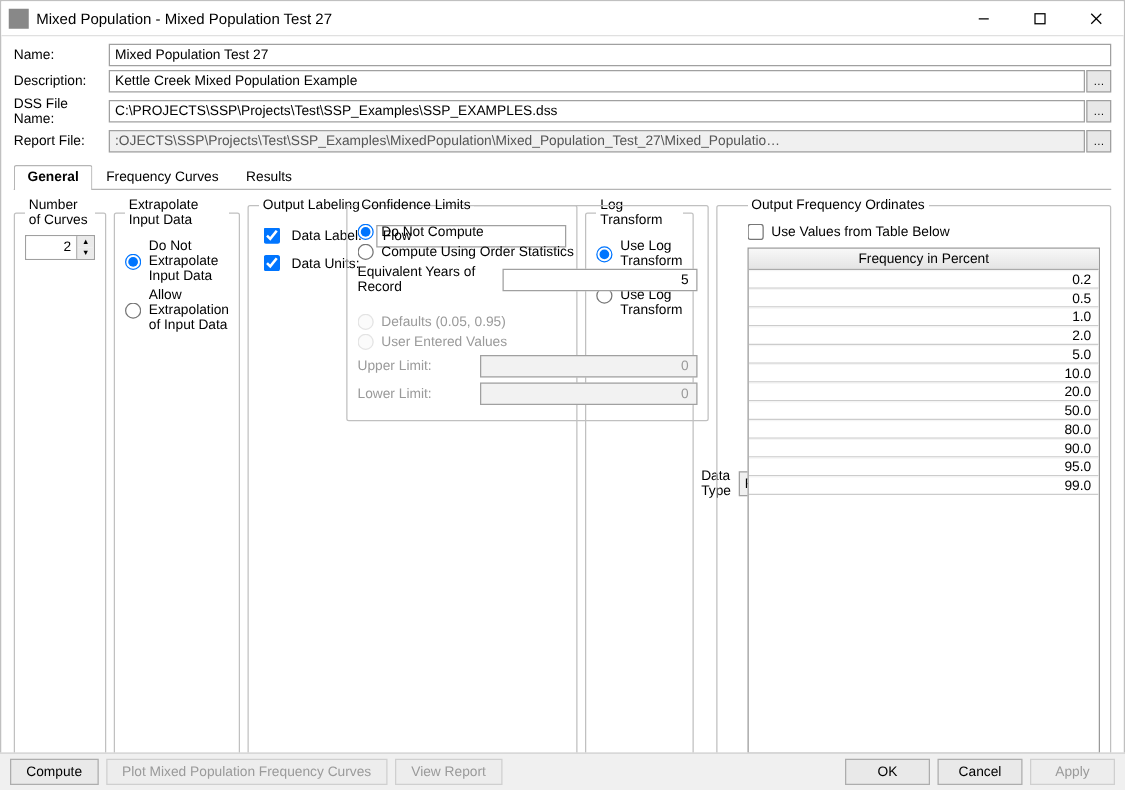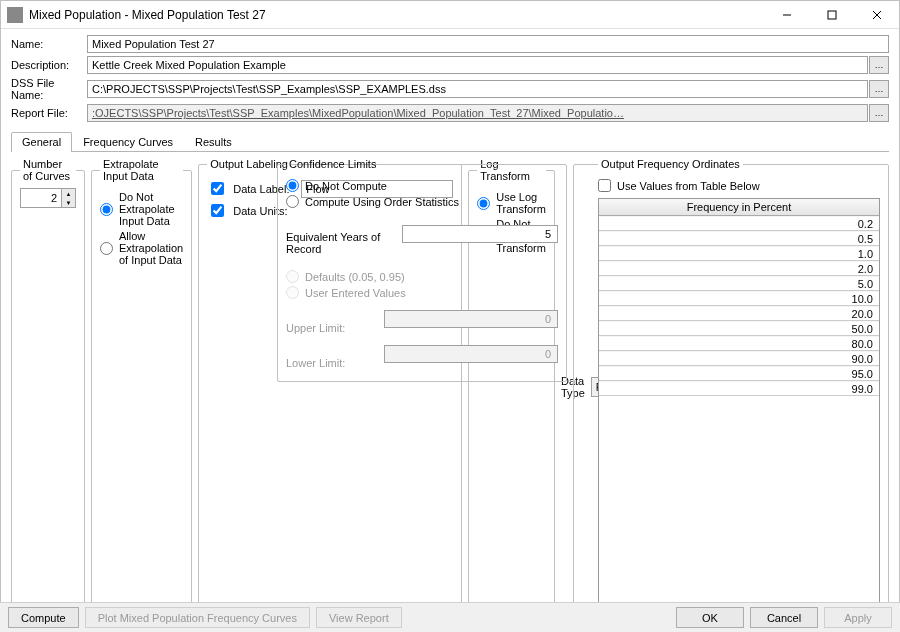--- a/index.html
+++ b/index.html
@@ -40,21 +40,21 @@
   .form-row { display: flex; align-items: center; margin-bottom: 3px; }
   .form-row label { width: 76px; font-size: 11px; color: #000; }
   .text-input {
     flex: 1;
     height: 18px;
     border: 1px solid #a0a0a0;
     background: #fff;
     font-size: 11px;
     padding: 0 4px;
   }
-  .text-input.ro { background: #f0f0f0; color: #555; text-decoration: underline; }
+  .text-input.ro { background: #f0f0f0; color: #555; }
   .browse-btn {
     width: 20px; height: 18px;
     border: 1px solid #a0a0a0;
     background: #e8e8e8;
     margin-left: 1px;
     font-size: 9px;
     display: flex; align-items:center; justify-content:center;
   }
 
   .tabstrip {
@@ -70,20 +70,21 @@
     border-bottom: none;
     position: relative;
     top: 1px;
     color: #000;
   }
   .tab.active {
     border-color: #b5b5b5;
     background: #fff;
     border-top-left-radius: 2px;
     border-top-right-radius: 2px;
+    font-weight: bold;
   }
 
   .tab-content {
     display: flex;
     gap: 6px;
     margin: 6px 10px 0 10px;
     height: 454px;
   }
   .col1 { width: 260px; display:flex; flex-direction:row; gap:6px; }
   .col2 { width: 290px; display:flex; flex-direction:column; gap:6px;align-items:flex-end; }
@@ -115,21 +116,21 @@
   .radio-row, .check-row { display:flex; align-items:center; gap:6px; margin: 3px 0; }
   .radio-row input, .check-row input { margin:0; }
 
   .label-input-row { display:flex; align-items:center; gap:6px; margin: 3px 0; }
   .label-input-row .lbl { width: 62px; font-size:11px; }
   .label-input-row .ti {
     flex:1; height:18px; border:1px solid #a0a0a0; background:#fff; padding:0 4px; font-size:11px;
   }
 
   .small-row { display:flex; align-items:center; gap:6px; margin: 4px 0; }
-  .small-row .lbl { width: 92px; font-size:11px;margin-top:19px; }
+  .small-row .lbl { width: 92px; font-size:11px; }
   .small-row .ti {
     flex:1; height:18px; border:1px solid #a0a0a0; background:#fff; text-align:right; padding:0 6px; font-size:11px;
   }
   .disabled { color:#9a9a9a; }
   .disabled .ti { background:#f2f2f2; color:#9a9a9a; }
   .disabled input[type=radio] { filter: grayscale(1) opacity(0.6); }
 
   .datatype-row { display:flex; align-items:center; gap:6px; margin-top:4px; }
   select {
     height:20px; border:1px solid #a0a0a0; background:#f0f0f0; font-size:11px;

